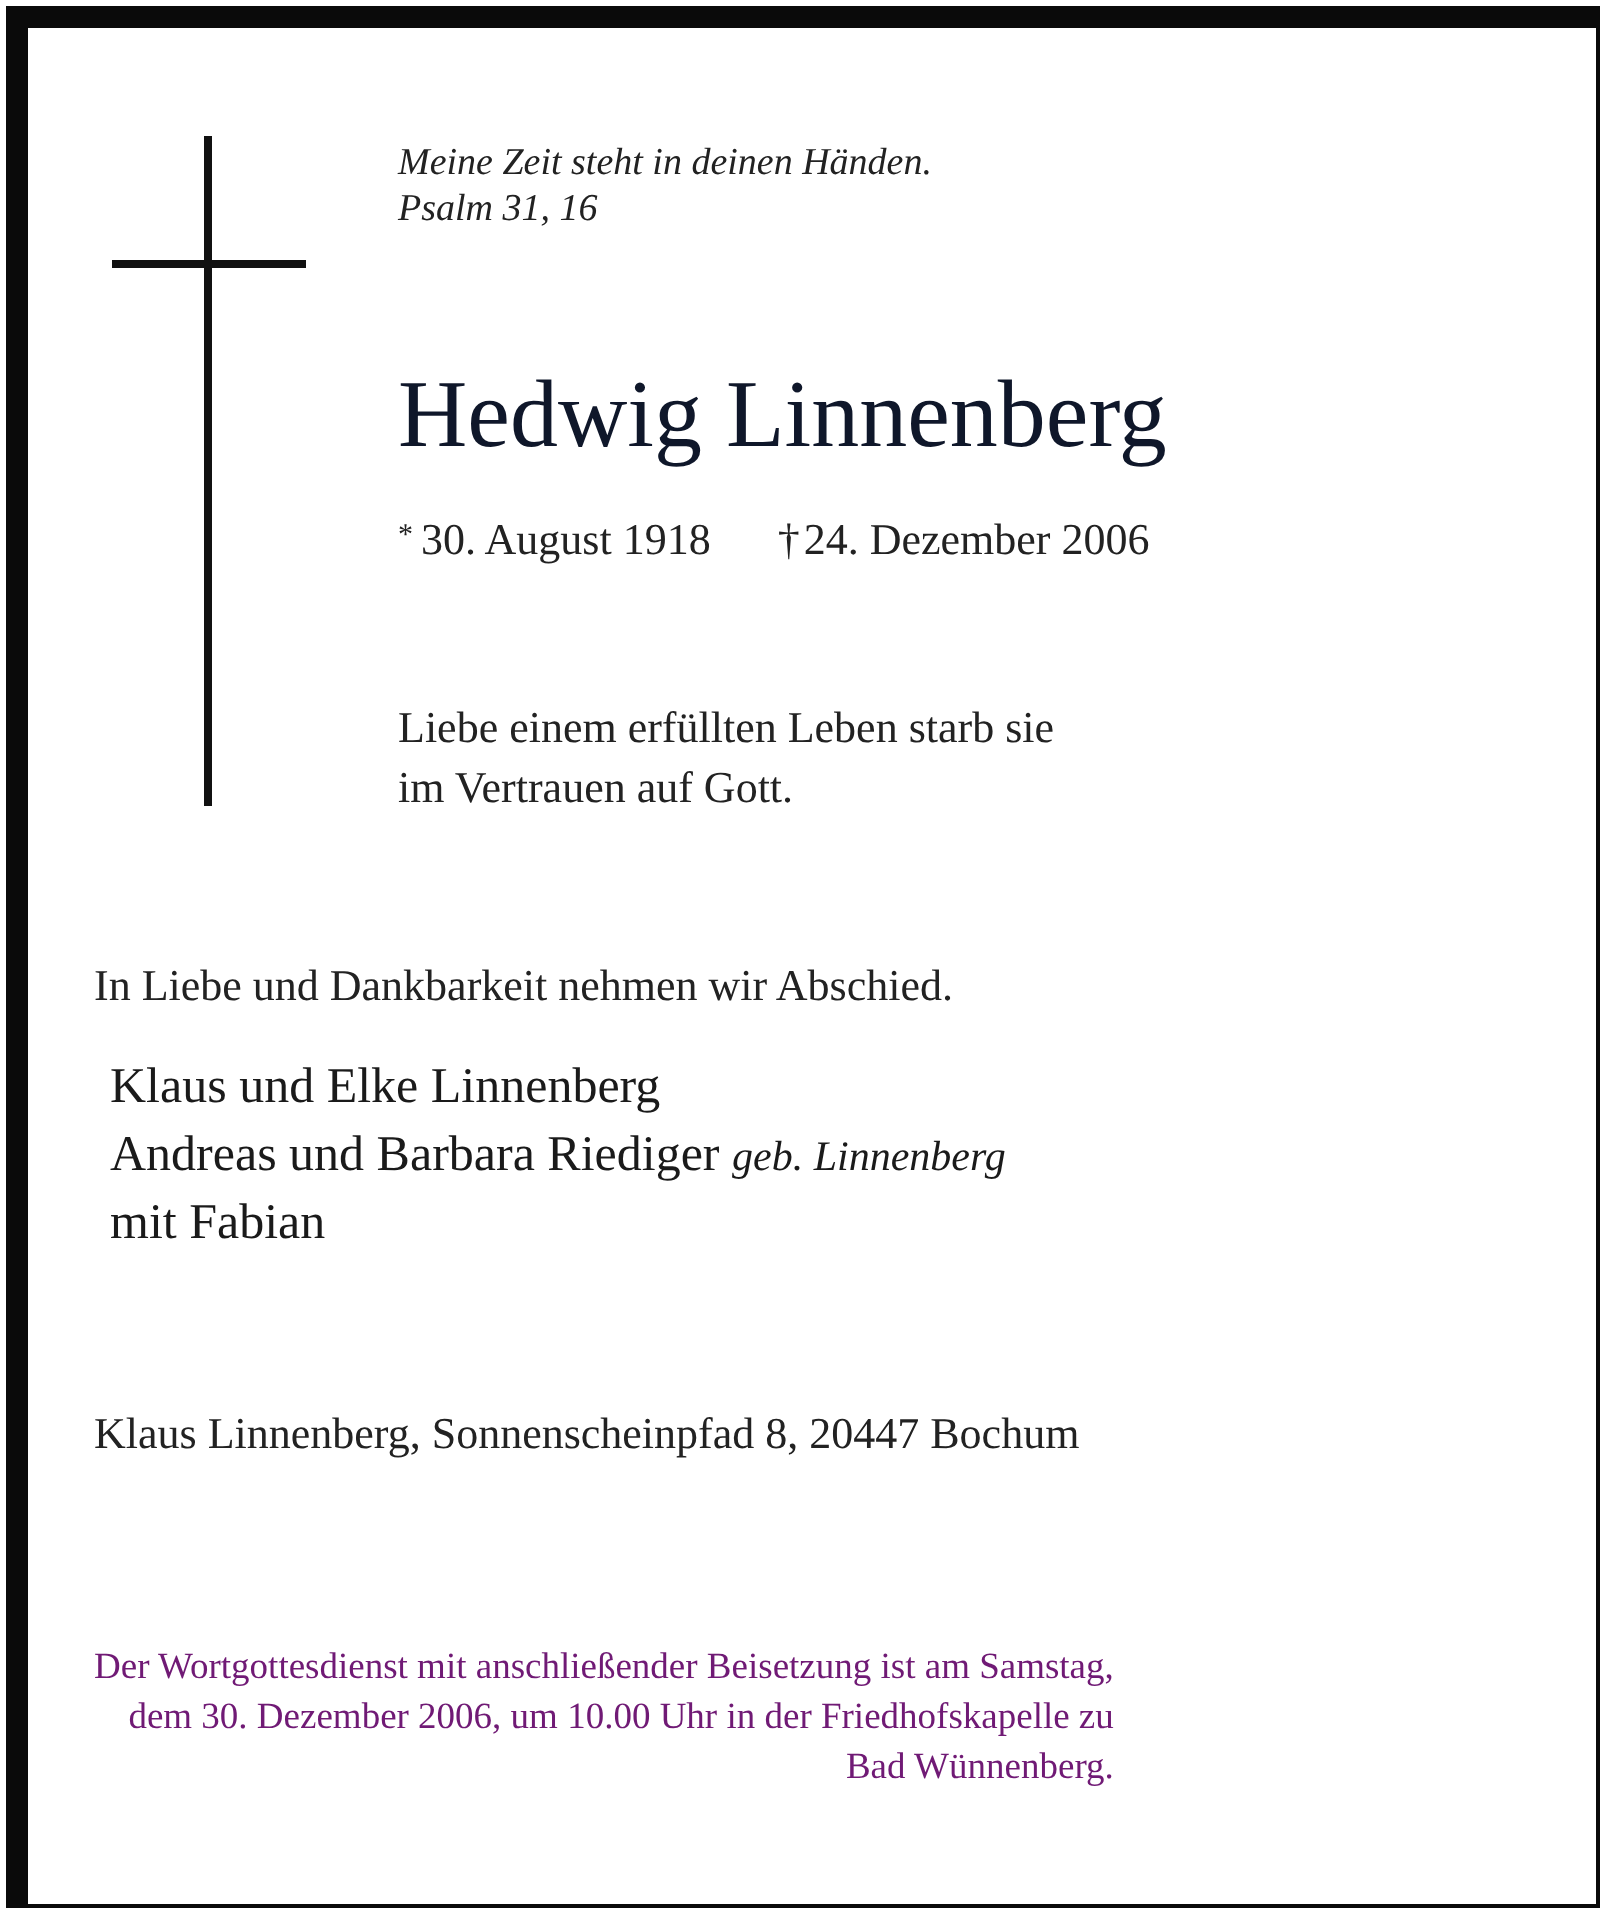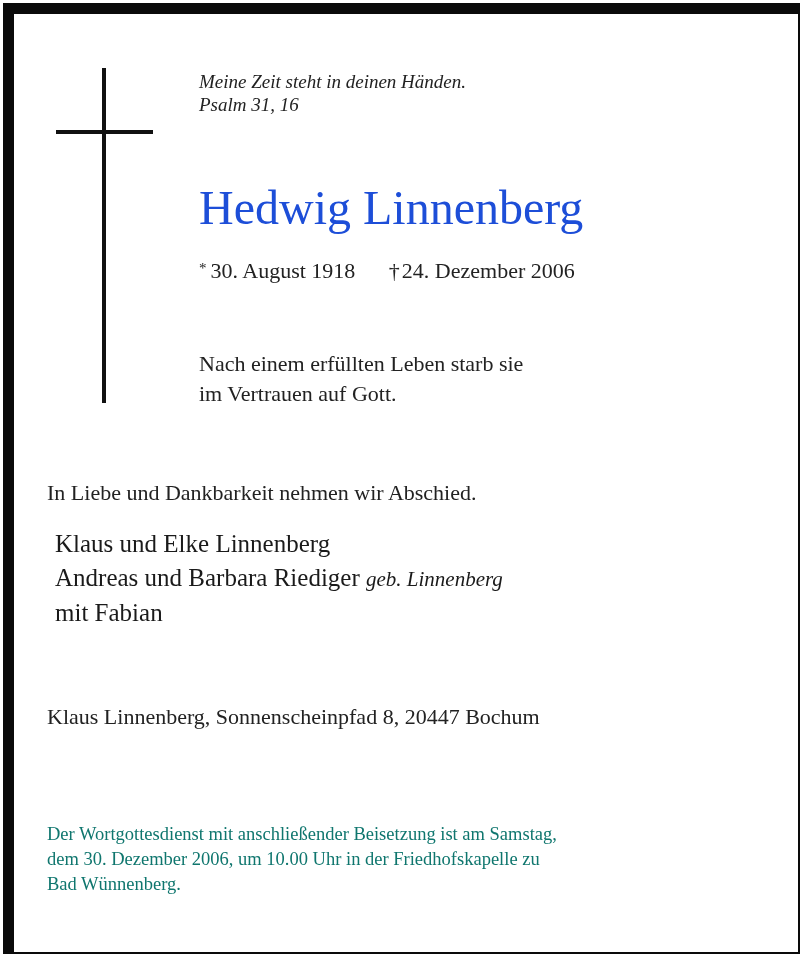--- a/index.html
+++ b/index.html
@@ -4,31 +4,31 @@
 <style>
   html, body { margin: 0; padding: 0; background: #ffffff; }
   body { width: 800px; height: 954px; position: relative; overflow: hidden;
          font-family: "Liberation Serif", "DejaVu Serif", serif; color: #1a1a1a; }
   .frame { position: absolute; left: 3px; top: 3px; width: 784px; height: 938px;
            border: 11px solid #0a0a0a; border-bottom-width: 10px; background: #fff; box-sizing: content-box; }
   .cross-v { position: absolute; left: 102px; top: 68px; width: 4px; height: 335px; background: #111; }
   .cross-h { position: absolute; left: 56px; top: 130px; width: 97px; height: 4px; background: #111; }
   .abs { position: absolute; white-space: nowrap; }
   .motto { left: 199px; top: 70px; font-style: italic; font-size: 19px; line-height: 23px; color: #222; }
-  .name { left: 199px; top: 180px; font-size: 48px; line-height: 56px; color: #1d4ed8; }
+  .name { left: 199px; top: 180px; font-size: 48px; line-height: 56px; color: #0f172a; }
   .dates { left: 199px; top: 254px; font-size: 22px; line-height: 28px; color: #222; }
   .dates .death { margin-left: 28px; }
   .dates .sym { font-size: 15px; vertical-align: 5px; margin-right: 4px; }
   .dates .dagger { margin-right: 2px; }
   .life { left: 199px; top: 349px; font-size: 22px; line-height: 30px; color: #222; }
   .farewell { left: 47px; top: 479px; font-size: 22px; line-height: 28px; color: #222; }
   .family { left: 55px; top: 527px; font-size: 25px; line-height: 34px; color: #1a1a1a; }
   .family .small { font-size: 21px; font-style: italic; }
   .address { left: 47px; top: 703px; font-size: 22px; line-height: 28px; color: #222; }
-  .service { left: 47px; top: 822px; font-size: 18.5px; line-height: 25px; color: #0f766e; }
+  .service { left: 47px; top: 822px; font-size: 18.5px; line-height: 25px; color: #701a75; text-align: right; }
   .line { display: block; }
 </style>
 </head>
 <body>
 
 <div class="frame"></div>
 
 <div class="cross-v"></div>
 <div class="cross-h"></div>
 
@@ -38,21 +38,21 @@
 </div>
 
 <div class="abs name">Hedwig Linnenberg</div>
 
 <div class="abs dates">
   <span class="sym">*</span><span>30. August 1918</span>
   <span class="death"><span class="dagger">†</span><span>24. Dezember 2006</span></span>
 </div>
 
 <div class="abs life">
-  <span class="line">Nach einem erfüllten Leben starb sie</span>
+  <span class="line">Liebe einem erfüllten Leben starb sie</span>
   <span class="line">im Vertrauen auf Gott.</span>
 </div>
 
 <div class="abs farewell">In Liebe und Dankbarkeit nehmen wir Abschied.</div>
 
 <div class="abs family">
   <span class="line">Klaus und Elke Linnenberg</span>
   <span class="line"><span>Andreas und Barbara Riediger</span> <span class="small">geb. Linnenberg</span></span>
   <span class="line">mit Fabian</span>
 </div>

